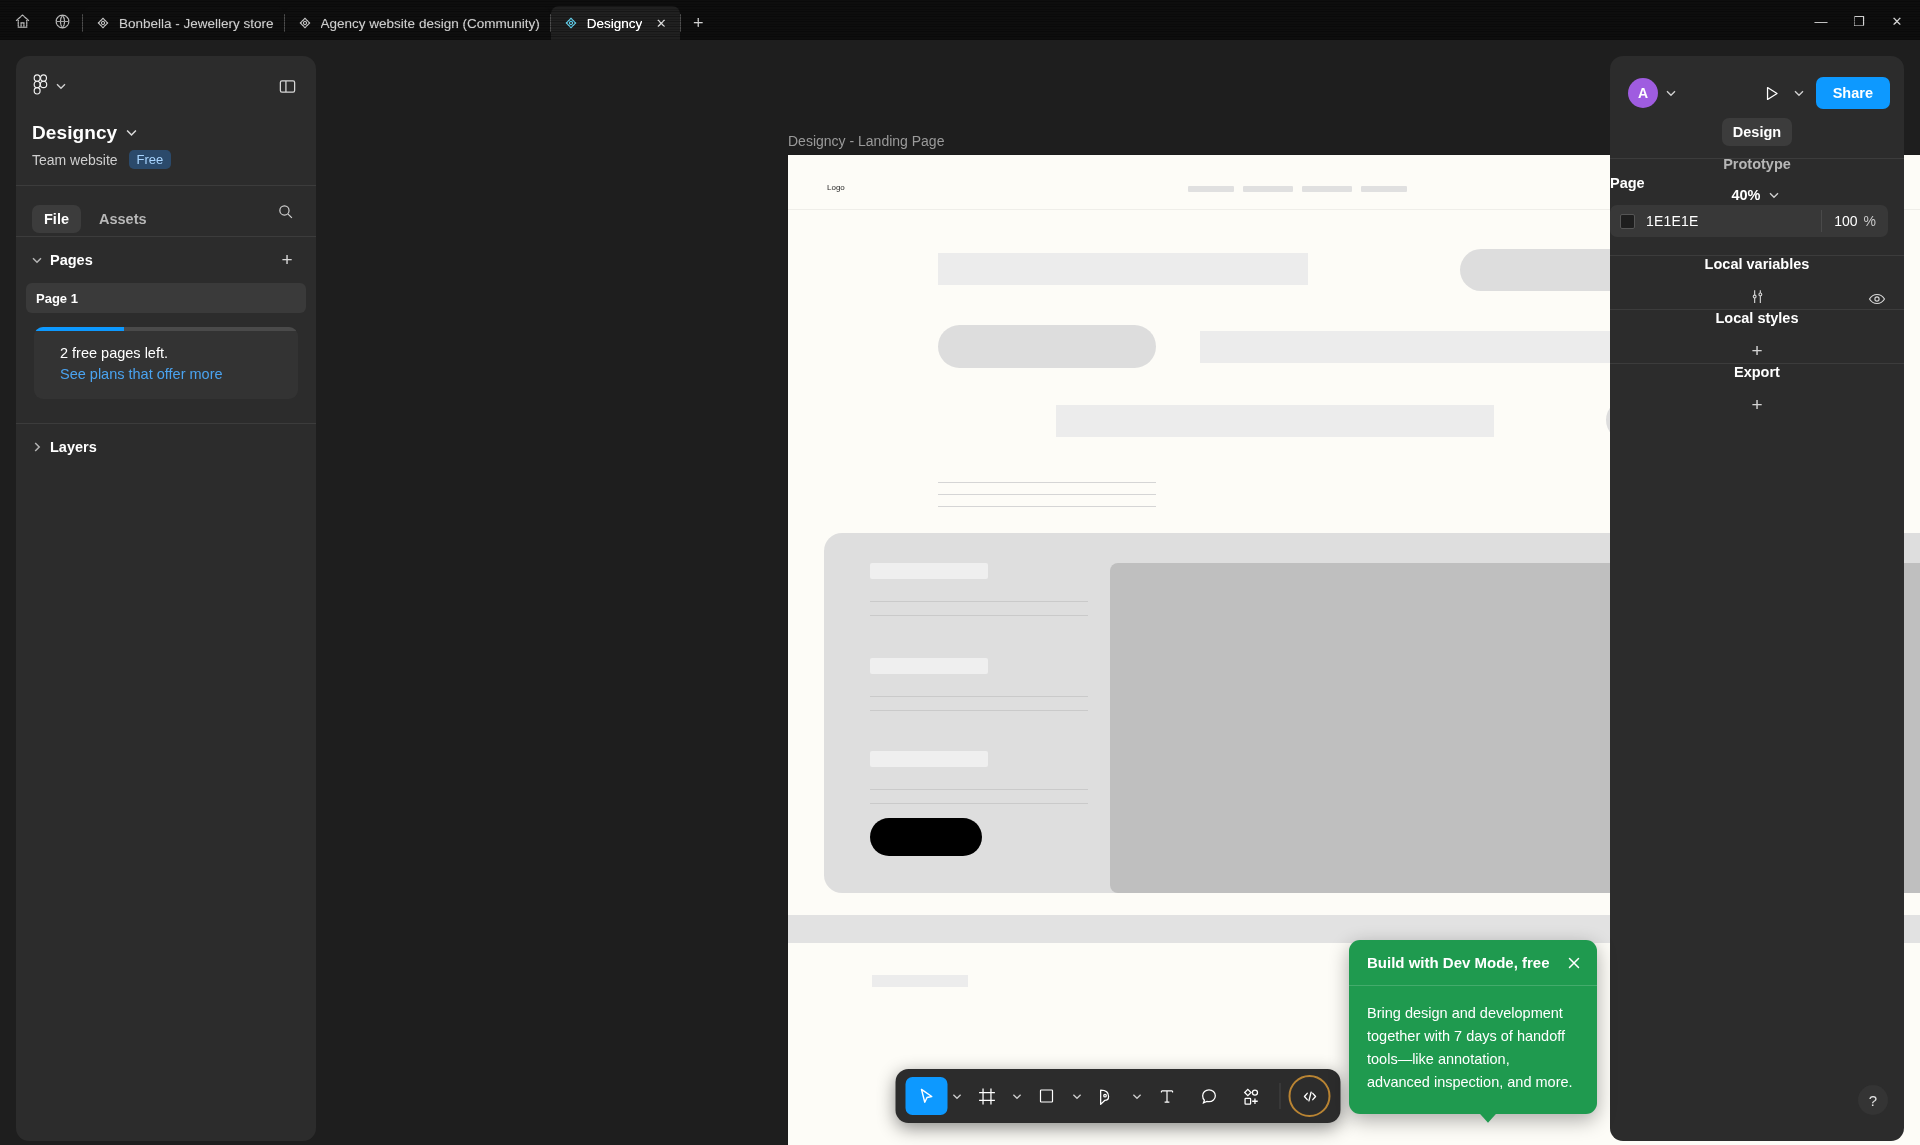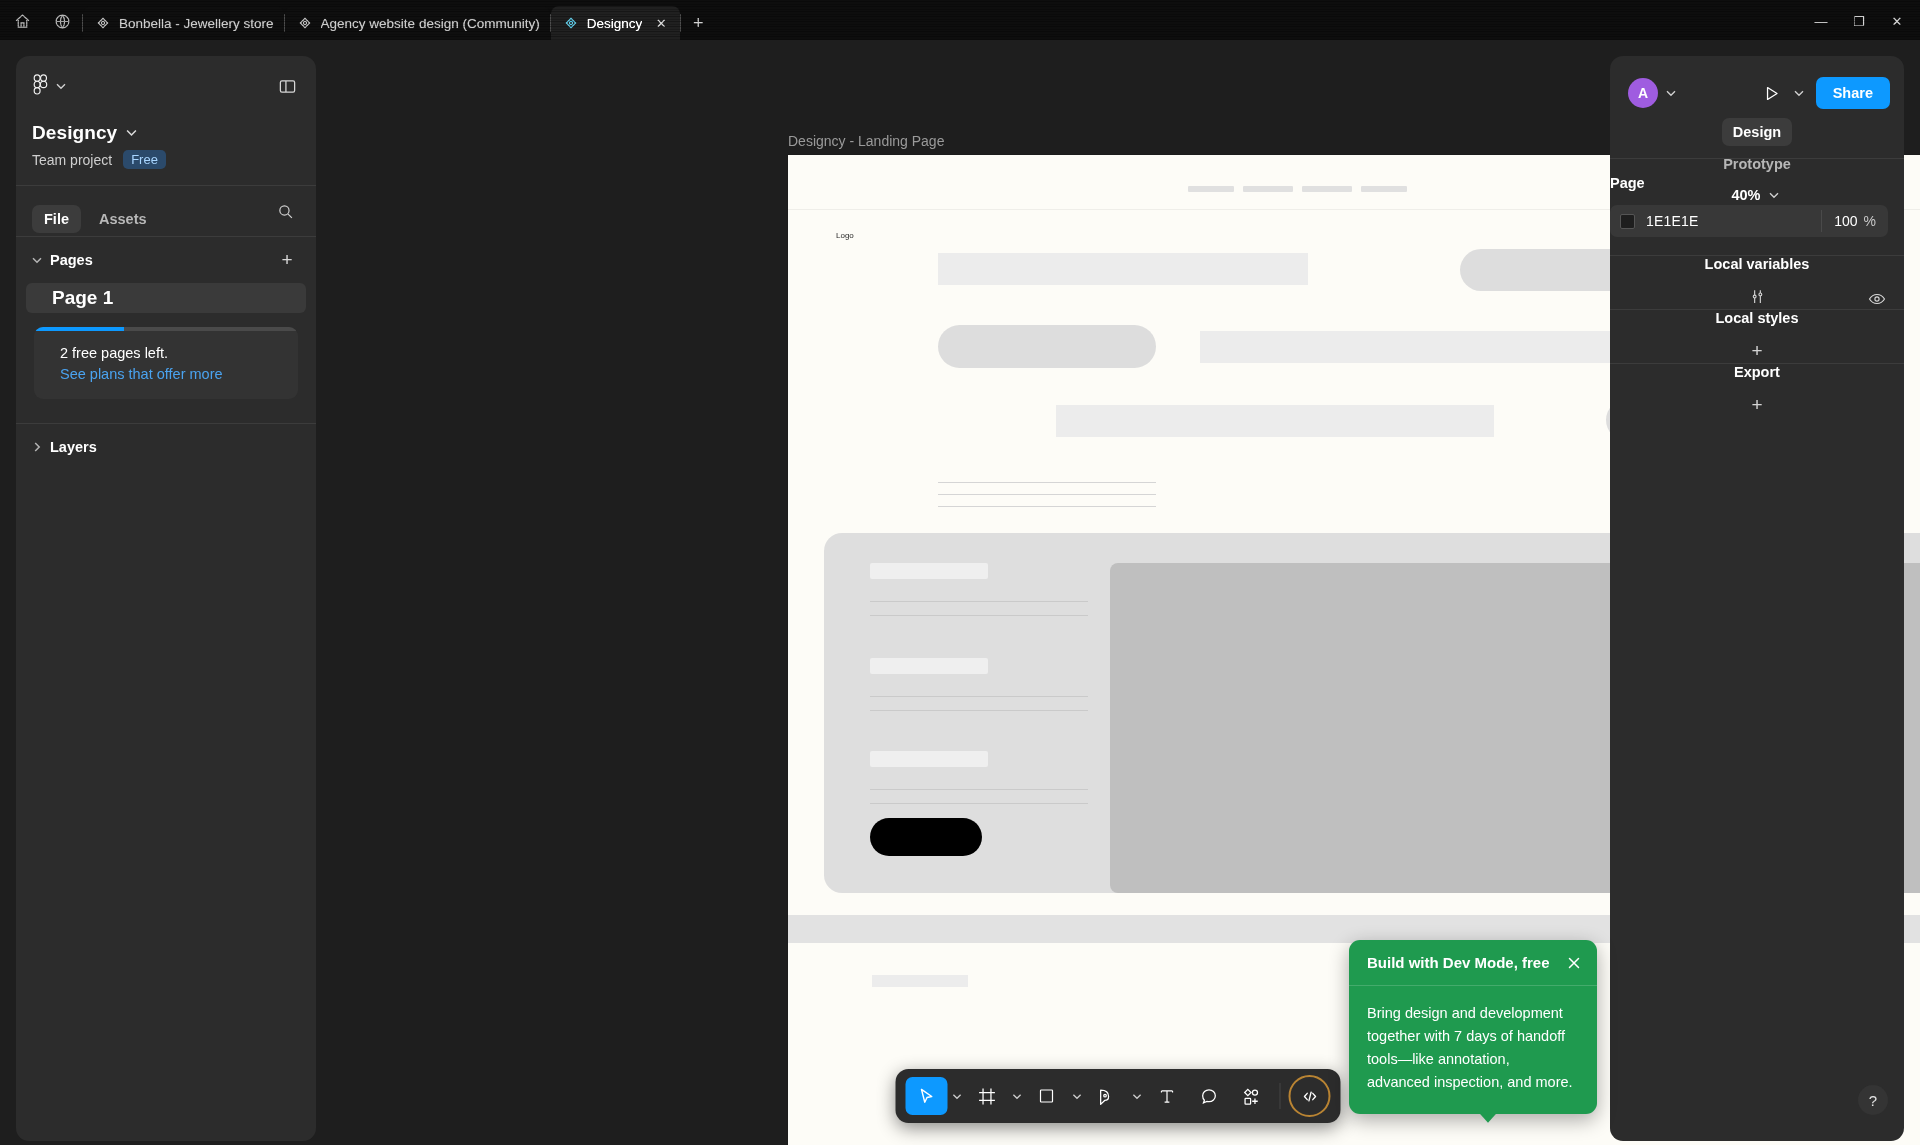--- a/index.html
+++ b/index.html
@@ -111,22 +111,22 @@
   .pages-hdr {
     display: flex; align-items: center; height: 46px; padding: 0 16px;
   }
   .chev { width: 14px; display: flex; align-items: center; color: #b5b5b5; }
   .pages-title { font-size: 14.5px; font-weight: 700; color: #ffffff; margin-left: 4px; }
   .pages-spacer { flex: 1; }
   .plus-btn { width: 26px; height: 26px; display: flex; align-items: center; justify-content: center; color: #d6d6d6; font-size: 19px; font-weight: 300; }
 
   .page-item {
     margin: 0 10px; height: 30px; display: flex; align-items: center;
-    padding: 0 26px; border-radius: 6px; background: #3a3a3a;
-    font-size: 19px; font-weight: 700; color: #ffffff;
+    padding: 0 10px; border-radius: 6px; background: #3a3a3a;
+    font-size: 13px; font-weight: 700; color: #ffffff;
   }
 
   .upsell {
     margin: 14px 18px 0 18px;
     background: #333333; border-radius: 9px; overflow: hidden;
     padding-bottom: 14px;
   }
   .upsell-bar { height: 4px; background: #4a4a4a; }
   .upsell-bar > i { display: block; height: 4px; width: 34%; background: #0d99ff; }
   .upsell-txt { padding: 13px 16px 0 26px; }
@@ -144,21 +144,21 @@
   .frame-label {
     position: absolute; left: 472px; top: 93px;
     font-size: 14px; color: #9a9a9a; white-space: nowrap;
   }
   .frame {
     position: absolute; left: 472px; top: 115px;
     width: 1300px; height: 1000px;
     background: #fdfcf7;
     box-shadow: 0 0 0 1px rgba(0,0,0,.06);
   }
-  .nav-logo { position: absolute; left: 48px; top: 28px; font-size: 8px; color: #2a2a2a; margin-top: 48px; }
+  .nav-logo { position: absolute; left: 39px; top: 28px; font-size: 8px; color: #2a2a2a; }
   .nav-links { position: absolute; left: 400px; top: 31px; display: flex; gap: 9px; }
   .nav-pill { width: 46px; height: 6px; background: #e0e0e0; border-radius: 1px; }
   .nav-pill.w2 { width: 50px; }
   .nav-rule { position: absolute; left: 0; right: 0; top: 54px; height: 1px; background: #efeee9; }
 
   .blk { position: absolute; background: #ececec; }
   .blk.round { border-radius: 999px; background: #dddddd; }
   .blk.dark { background: #000000; border-radius: 999px; }
   .hairline { position: absolute; height: 1px; background: #d5d5d5; }
 
@@ -515,21 +515,21 @@
       <div class="file-name-row">
         <span class="file-name">Designcy</span>
         <span>
           <svg width="11" height="11" viewBox="0 0 10 10" fill="none" stroke="#dcdcdc" stroke-width="1.4">
               <path d="M1 3.2l4 4 4-4"></path>
             </svg>
         </span>
       </div>
 
       <div class="sb-meta">
-        <span class="sb-meta-text">Team project</span>
+        <span class="sb-meta-text">Team website</span>
         <span class="badge-free">Free</span>
       </div>
     </div>
 
     <div class="divider"></div>
 
     <div class="tabs-row">
       <div class="ftab sel">File</div>
       <div class="ftab">Assets</div>
       <div class="tabs-spacer"></div>

